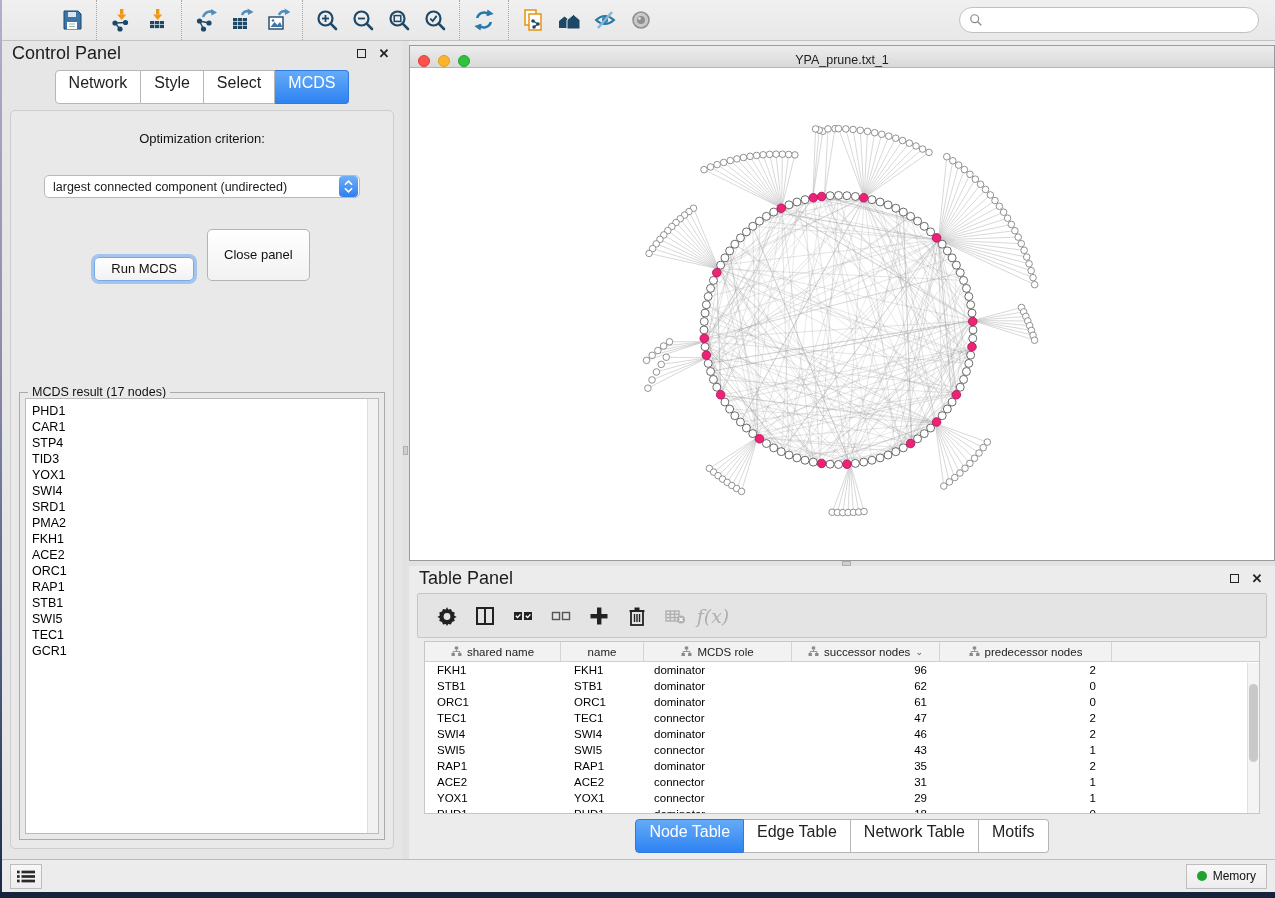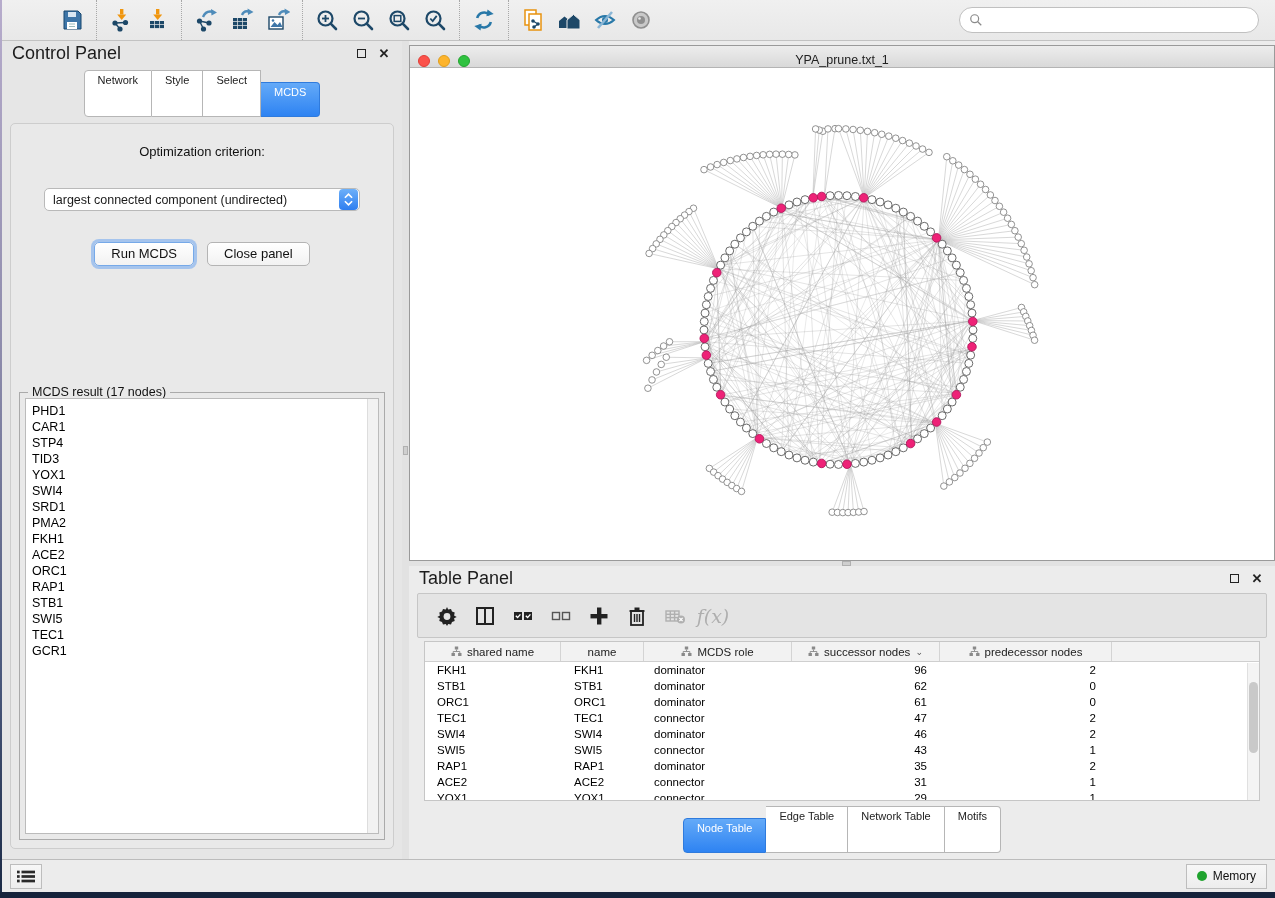--- a/index.html
+++ b/index.html
@@ -31,40 +31,40 @@
   #control-panel { width:400px; flex:none; display:flex; flex-direction:column; background:#e6e6e6; }
   .panel-titlebar { height:25px; display:flex; align-items:center; padding:0 10px; flex:none; }
   .panel-title { font-size:18px; color:#1c1c1c; }
   .panel-title-spacer { flex:1; }
   .win-float, .win-close { width:16px; height:16px; display:flex; align-items:center; justify-content:center;
     font-size:11px; color:#222; margin-left:7px; cursor:default; }
   .win-float span { display:block; width:9px; height:9px; border:1.6px solid #222; }
   .win-close { font-weight:bold; font-size:13px; }
 
   #cp-tabs { display:flex; justify-content:center; margin:4px 0 0 0; flex:none; }
-  .seg-tab { padding:3px 13px 18px; background:#fff; border:1px solid #b6b6b6; border-left-width:0;
-    font-size:11px; color:#222; cursor:default; }
+  .seg-tab { padding:3px 13px 11px; background:#fff; border:1px solid #b6b6b6; border-left-width:0;
+    font-size:16px; color:#222; cursor:default; }
   .seg-tab:first-child { border-left-width:1px; border-radius:4px 0 0 4px; }
   .seg-tab:last-child { border-radius:0 4px 4px 0; }
-  .seg-tab.selected { background:linear-gradient(#64aaf8,#2e83f2); border-color:#2f7bdd; color:#fff;margin-top:12px; }
+  .seg-tab.selected { background:linear-gradient(#64aaf8,#2e83f2); border-color:#2f7bdd; color:#fff; }
 
   #cp-inner { flex:1; margin:6px 8px 10px; background:#e9e9e9; border:1px solid #cdcdcd; border-radius:5px;
     display:flex; flex-direction:column; min-height:0;gap:17px; }
   #opt-label { text-align:center; margin-top:20px; font-size:13px; color:#111; }
   #criterion-select { margin:12px auto 0; width:316px; height:23px; background:#fff; border:1px solid #b9b9b9;
     border-radius:5px; display:flex; align-items:center; cursor:default; }
   #criterion-value { flex:1; padding:0 8px; font-size:12.5px; white-space:nowrap; overflow:hidden; }
   #criterion-stepper { width:19px; height:21px; border-radius:4px; margin-right:1px;
     background:linear-gradient(#6db0f9,#2e7ef0); display:flex; flex-direction:column;
     align-items:center; justify-content:center; gap:1px; }
   #criterion-stepper svg { width:9px; height:6px; }
   #cp-buttons { display:flex; justify-content:center; gap:13px; margin-top:14px; }
   .mac-btn { background:linear-gradient(#ffffff,#f2f2f2); border:1px solid #b4b4b4; border-radius:5px;
     padding:3px 16px 4px; font-size:13px; font-family:"Liberation Sans",sans-serif; cursor:default; color:#111; }
-  .mac-btn.focused { box-shadow:0 0 0 3px rgba(110,165,240,.55); border-color:#76a9e8; }
+  .mac-btn.focused { box-shadow:0 0 0 3px rgba(110,165,240,.55); border-color:#76a9e8;margin-top:28px; }
 
   #mcds-group { margin:auto 8px 8px; height:448px; border:1px solid #aaa; position:relative; flex:none; }
   #mcds-group-title { position:absolute; top:-8px; left:8px; background:#e9e9e9; padding:0 4px;
     font-size:12.5px; color:#111; }
   #mcds-list { position:absolute; inset:5px 5px 5px 5px; background:#fff; border:1px solid #bbb;
     overflow:hidden; display:flex; }
   #mcds-items { flex:1; padding:4px 0 0 6px; }
   .mcds-item { font-size:12.5px; line-height:16px; color:#000; cursor:default; }
   #mcds-scroll { width:11px; background:#f2f2f2; border-left:1px solid #ddd; flex:none; }
 

